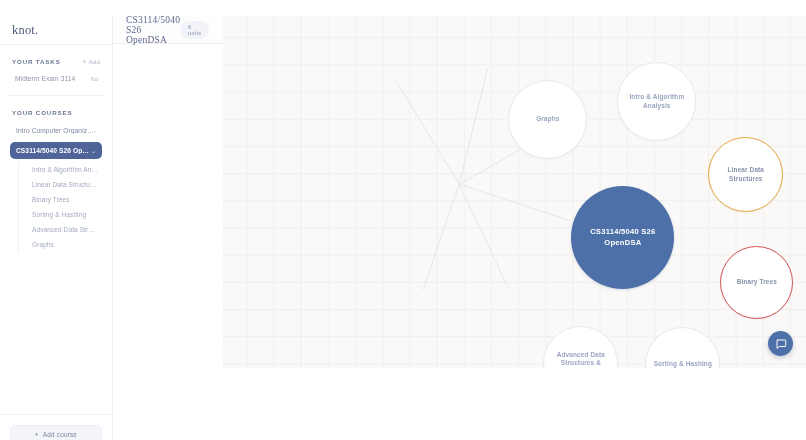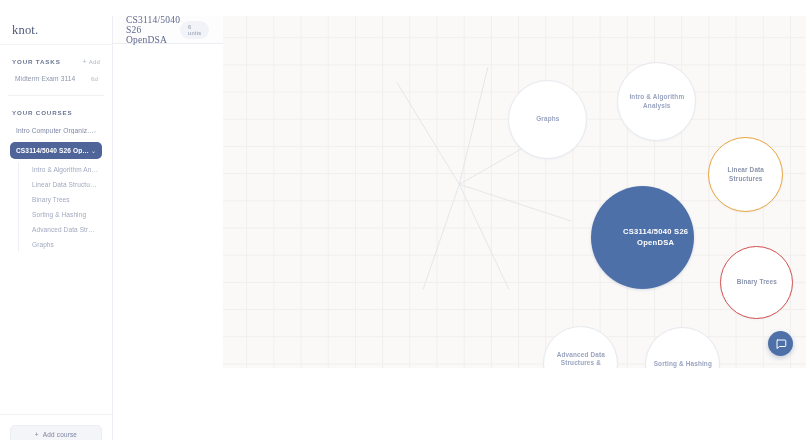--- a/index.html
+++ b/index.html
@@ -232,21 +232,21 @@
         <g stroke="#e0e2e8" stroke-width="1" fill="none">
           <line x1="281" y1="197" x2="207" y2="78"></line>
           <line x1="281" y1="197" x2="315" y2="60"></line>
           <line x1="281" y1="197" x2="404" y2="128"></line>
           <line x1="281" y1="197" x2="414" y2="240"></line>
           <line x1="281" y1="197" x2="340" y2="320"></line>
           <line x1="281" y1="197" x2="238" y2="320"></line>
         </g>
       </svg>
 
-      <div class="node center" style="left:368px; top:170px; width:103px; height:103px;justify-content:flex-end;">
+      <div class="node center" style="left:348px; top:170px; width:103px; height:103px;">
         <span class="node-label">CS3114/5040 S26
 OpenDSA</span>
       </div>
 
       <div class="node plain" style="left:285px; top:64px; width:79px; height:79px;">
         <span class="node-label">Graphs</span>
       </div>
 
       <div class="node plain" style="left:394px; top:46px; width:79px; height:79px;">
         <span class="node-label">Intro &amp; Algorithm

